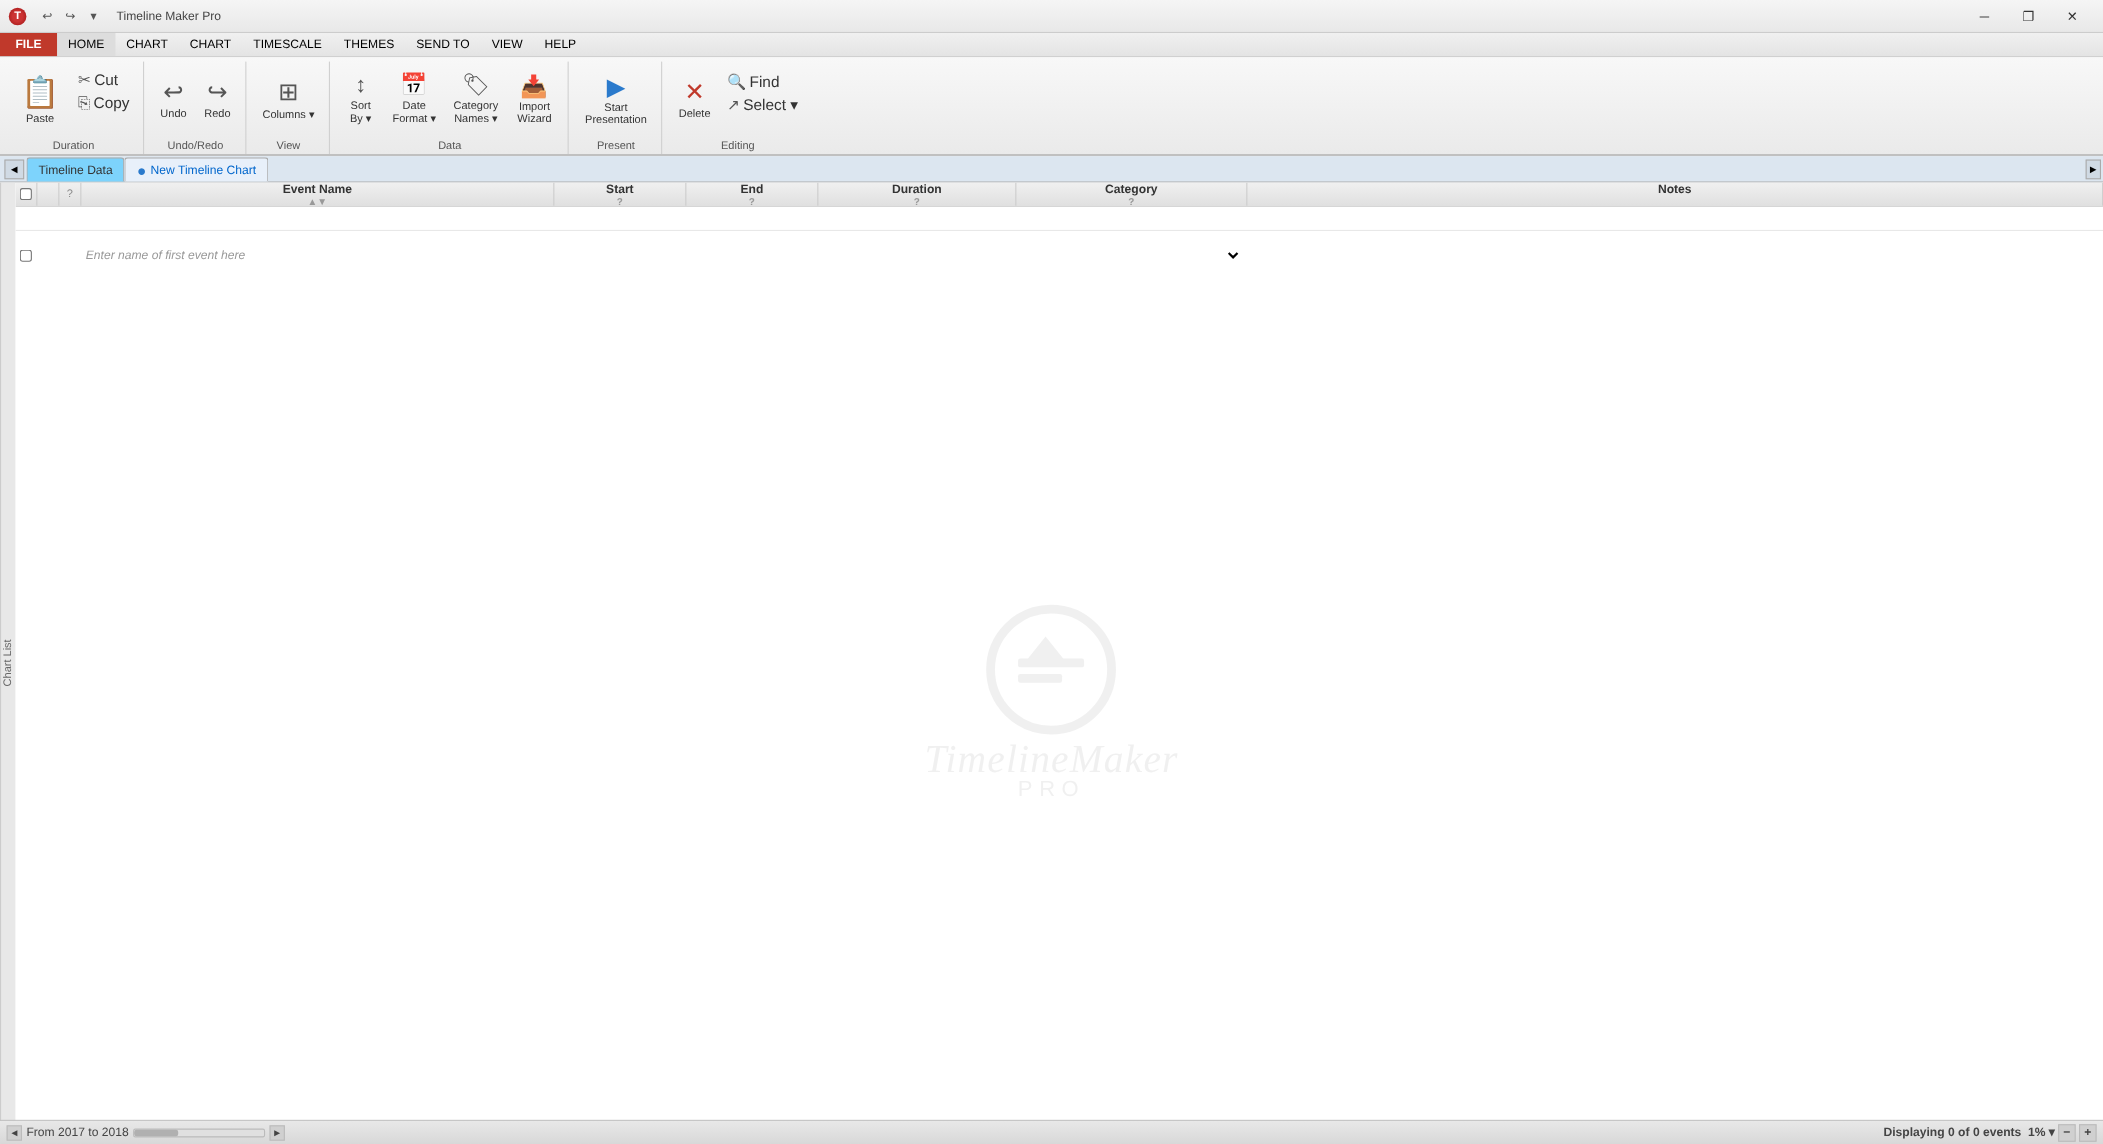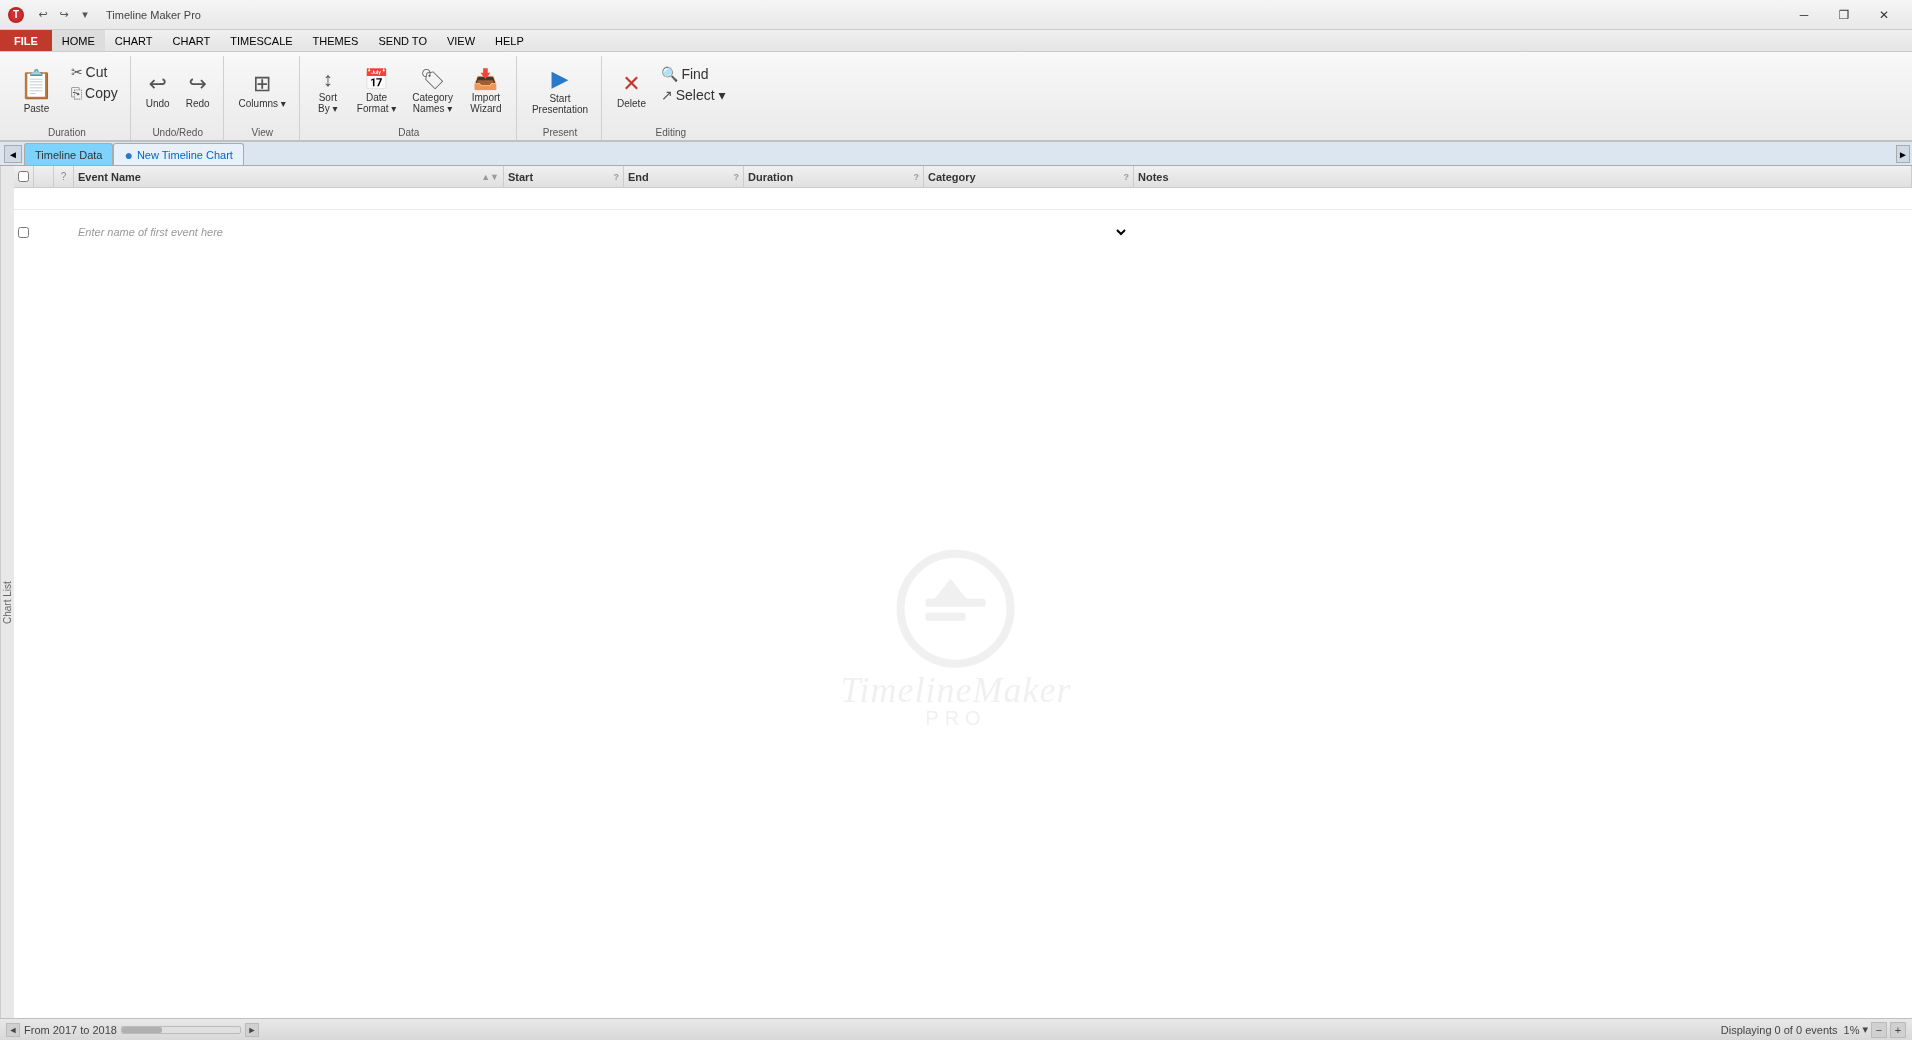--- a/index.html
+++ b/index.html
@@ -255,20 +255,21 @@
     .col-header {
       display: flex;
       align-items: center;
       justify-content: space-between;
       padding: 0 4px;
       border-right: 1px solid #ccc;
       font-size: 11px;
       font-weight: 600;
       color: #333;
       cursor: pointer;
+      flex-direction: column;
     }
     .col-event-name { width: 430px; }
     .col-start { width: 120px; }
     .col-end { width: 120px; }
     .col-duration { width: 180px; }
     .col-category { width: 210px; }
     .col-notes { flex: 1; }
     .sort-icon { font-size: 9px; color: #999; }
 
     .grid-row {
@@ -362,21 +363,21 @@
       border-radius: 2px;
       position: relative;
     }
     .scroll-thumb {
       width: 40px; height: 6px;
       background: #b0b0b0;
       border-radius: 2px;
       position: absolute;
       top: 0; left: 0;
     }
-    .status-right { display: flex; align-items: center; gap: 6px; }
+    .status-right { display: flex; align-items: center; gap: 6px; font-weight: bold; }
     .zoom-controls { display: flex; align-items: center; gap: 3px; }
     .zoom-btn {
       width: 16px; height: 16px;
       background: #d0d0d0;
       border: 1px solid #bbb;
       display: flex; align-items: center; justify-content: center;
       font-size: 11px; cursor: pointer;
     }
 
     .main-content {

